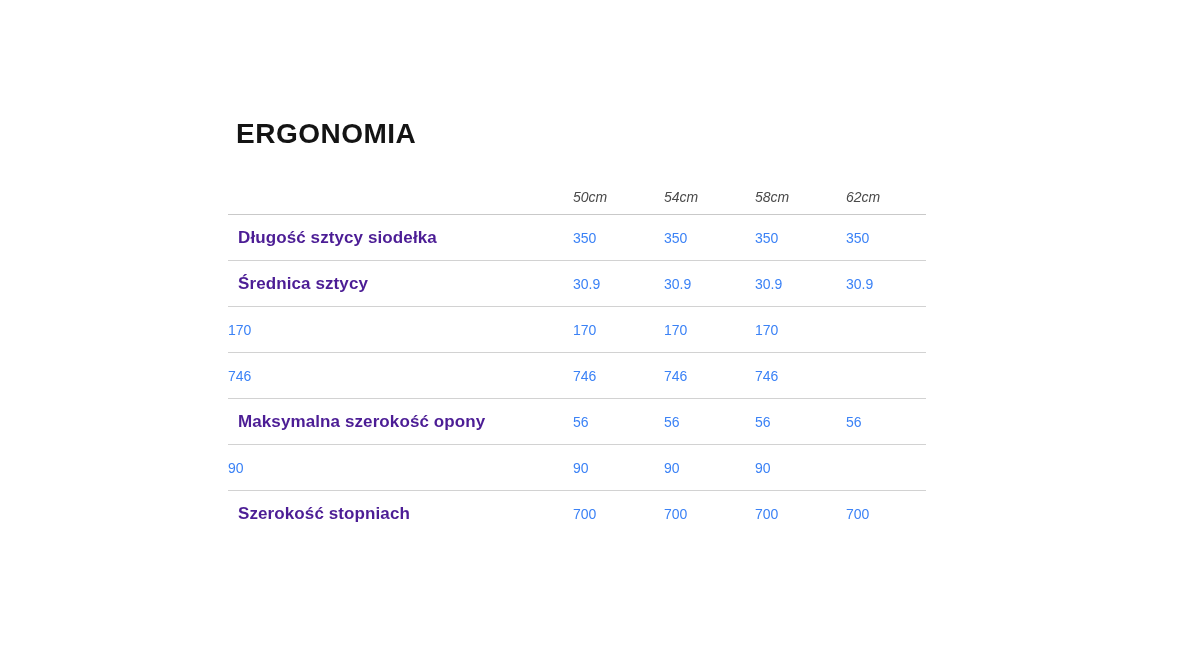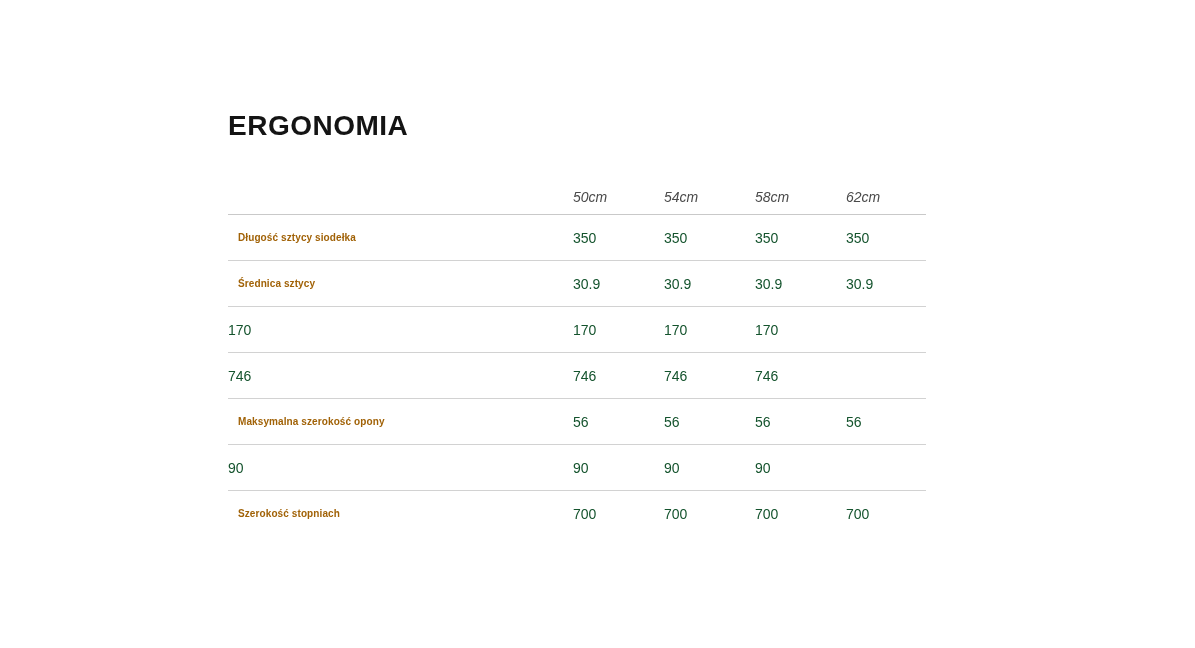--- a/index.html
+++ b/index.html
@@ -12,21 +12,21 @@
     position: relative;
     width: 1195px;
     height: 648px;
     background: #ffffff;
     overflow: hidden;
   }
   .page-title {
     position: absolute;
     left: 228px;
     top: 110px;
-    margin: 0;
+    margin: 8px;
     font-size: 28px;
     line-height: 32px;
     font-weight: 700;
     letter-spacing: 0.5px;
     color: #141414;
   }
   .spec-table {
     position: absolute;
     left: 228px;
     top: 180px;
@@ -48,29 +48,29 @@
     font-style: italic;
   }
   .t-body .t-row {
     height: 45px;
     border-bottom: 1px solid #d2d2d2;
   }
   .t-body .t-row:last-child {
     border-bottom: none;
   }
   .row-label {
-    font-size: 10px;
+    font-size: 17px;
     font-weight: 700;
-    color: #a16207;
+    color: #4c1d95;
     padding-left: 10px;
     letter-spacing: 0.1px;
   }
   .cell-value {
     font-size: 14px;
-    color: #14532d;
+    color: #3b82f6;
   }
   .footnote {
     position: absolute;
     left: 228px;
     top: 541px;
     font-size: 11px;
     line-height: 13px;
     color: #333333;
   }
 </style>

